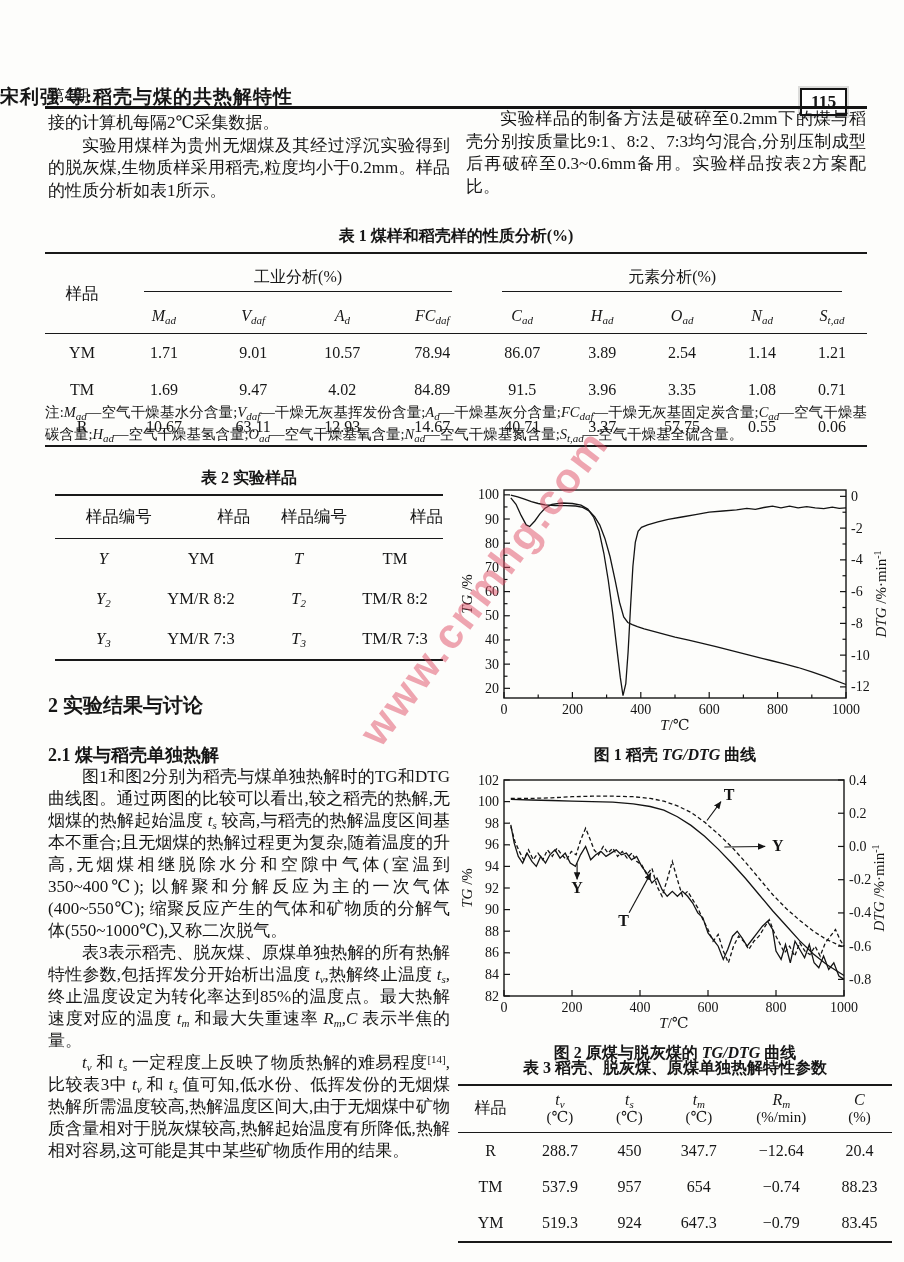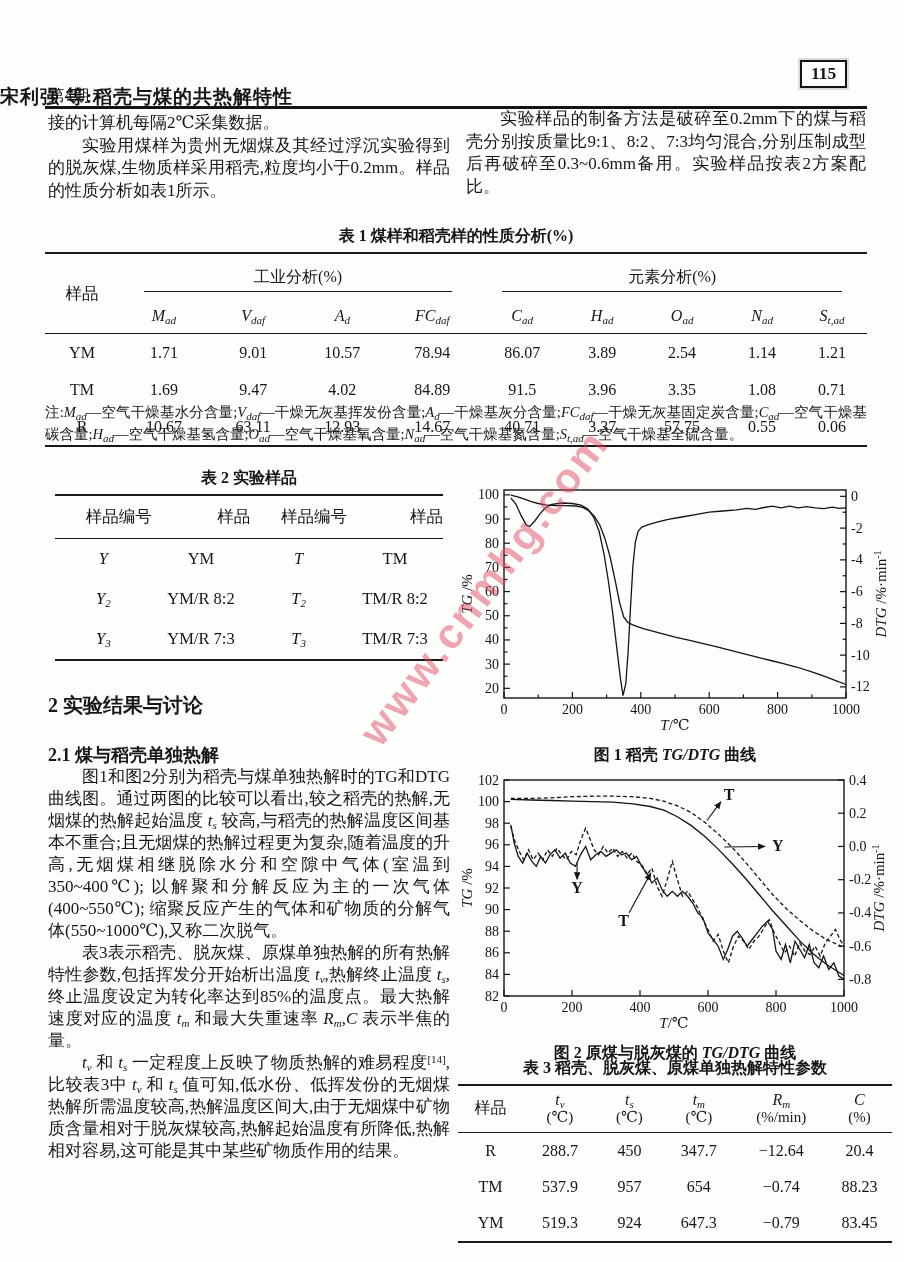--- a/index.html
+++ b/index.html
@@ -5,21 +5,21 @@
   html,body{margin:0;padding:0;background:#e8e8e8;}
   .page{position:relative;width:904px;height:1262px;background:#fdfdfb;color:#161616;
         font-family:"Liberation Serif","DejaVu Serif",serif;overflow:hidden;}
   .abs{position:absolute;}
   i{font-style:italic;}
   sub{font-size:11px;vertical-align:-3px;line-height:0;}
   sup{font-size:11px;vertical-align:5px;line-height:0;}
   
   .hdr-issue{left:48px;top:85px;font-size:16.5px;}
   .hdr-title{left:0;right:0;top:84px;font-weight:bold;font-size:19px;letter-spacing:1px;}
-  .hdr-page{left:800px;top:60px;border:2.6px solid #141414;background:#fff;padding:1px 9px 2px;
+  .hdr-page{left:800px;top:88px;border:2.6px solid #141414;background:#fff;padding:1px 9px 2px;
             font-weight:bold;font-size:17.5px;box-shadow:0 0 0 2px rgba(20,20,20,0.14);}
   .hdr-rule{left:45px;top:106px;width:822px;height:2.6px;background:#141414;}
   
   .col{width:402px;font-size:17px;line-height:22.5px;text-align:justify;}
   .col p{margin:0;}
   .col p.ind{text-indent:2em;}
   .lcol1{left:48px;top:112px;}
   .rcol1{left:466px;top:108px;width:400px;}
   .flow{left:48px;top:766px;line-height:22px;}
   .h2{left:48px;top:692px;font-weight:bold;font-size:20px;}

